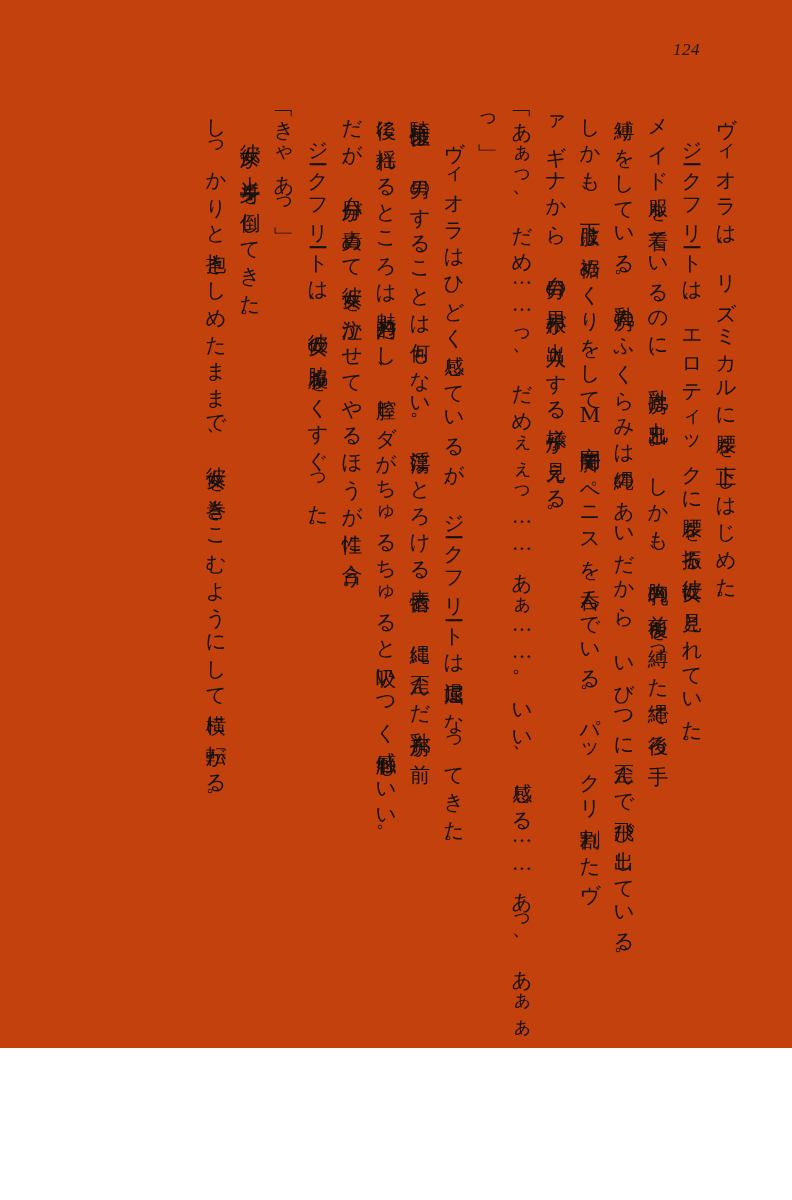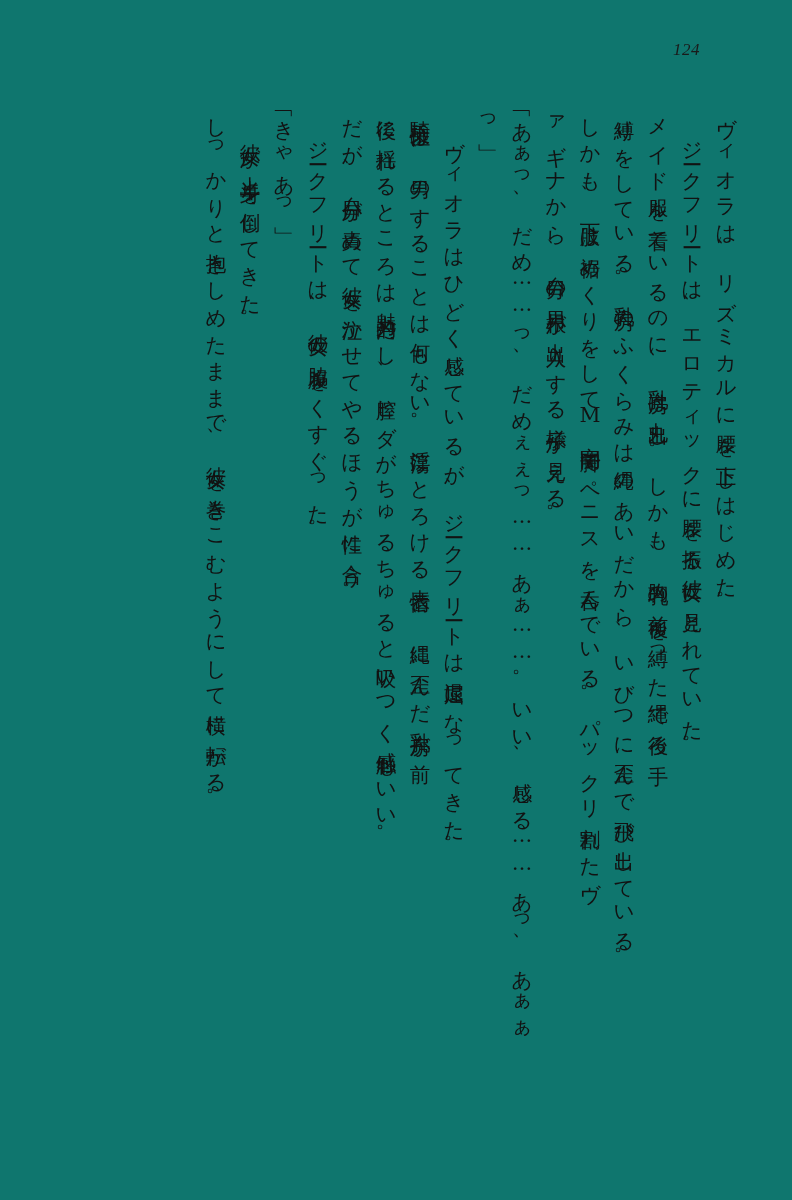--- a/index.html
+++ b/index.html
@@ -14,22 +14,22 @@
     font-family: "Liberation Serif", "DejaVu Serif", serif;
     color: #111111;
     overflow: hidden;
   }
 
   #page {
     position: absolute;
     left: 0;
     top: 0;
     width: 792px;
-    height: 1200px;
-    background: #0f766e;
+    height: 1048px;
+    background: #c2410c;
   }
 
   
   #page-number {
     position: absolute;
     top: 40px;
     right: 92px;
     font-style: italic;
     font-size: 17px;
     letter-spacing: 0.5px;

